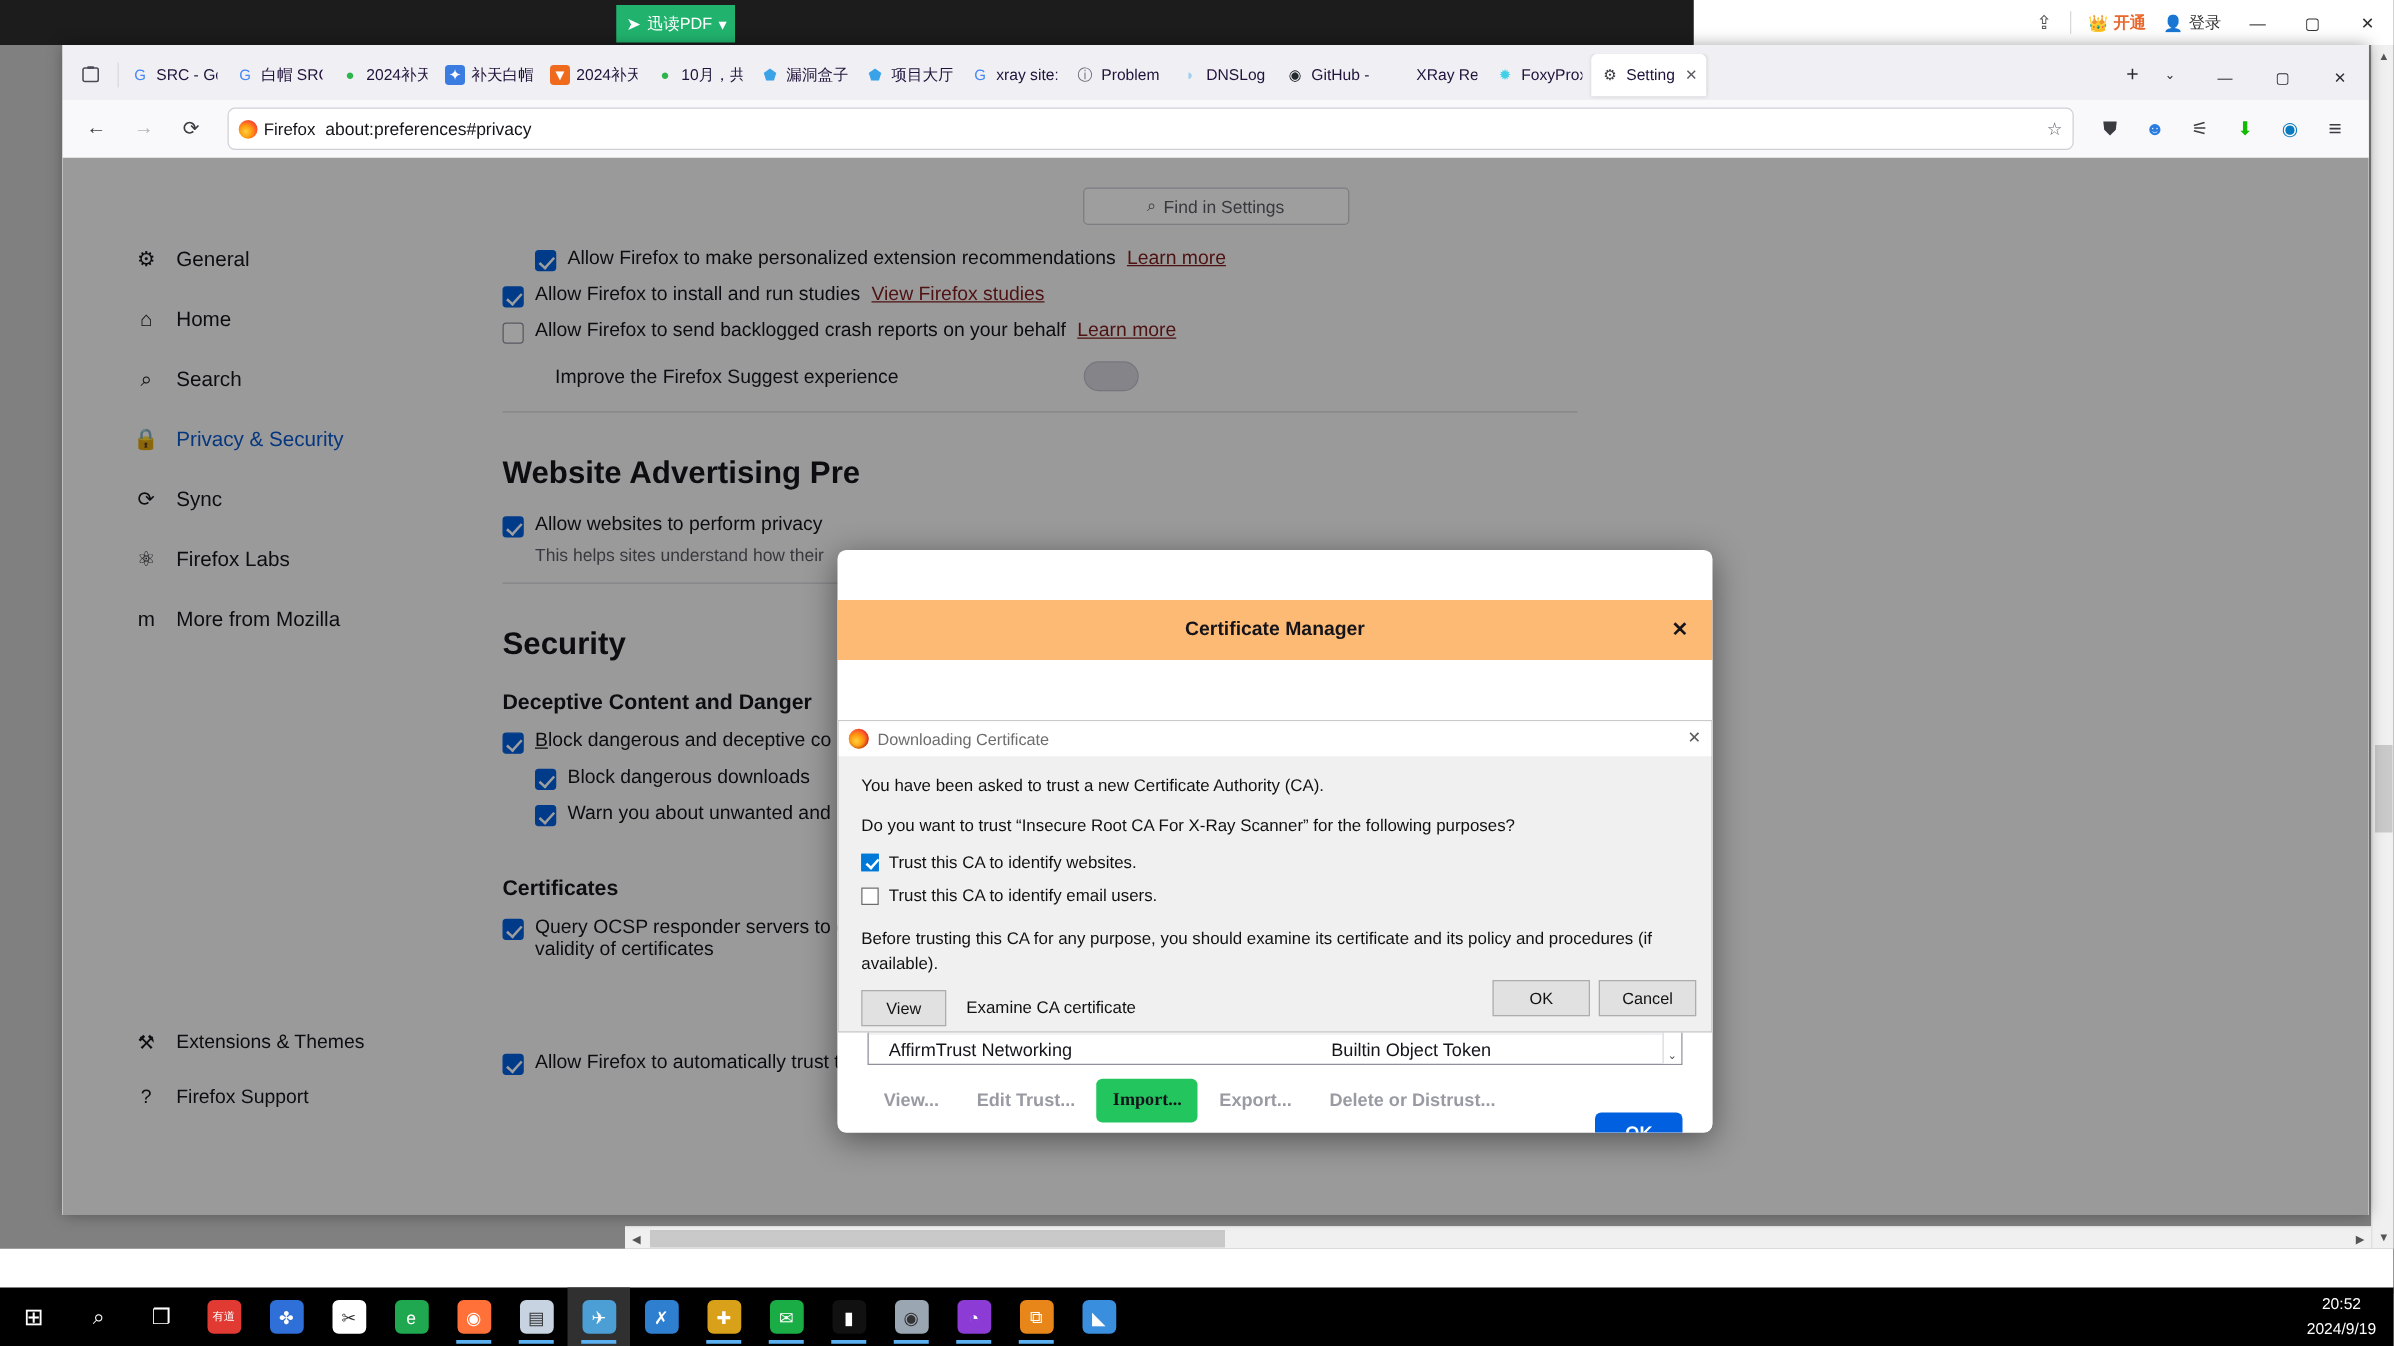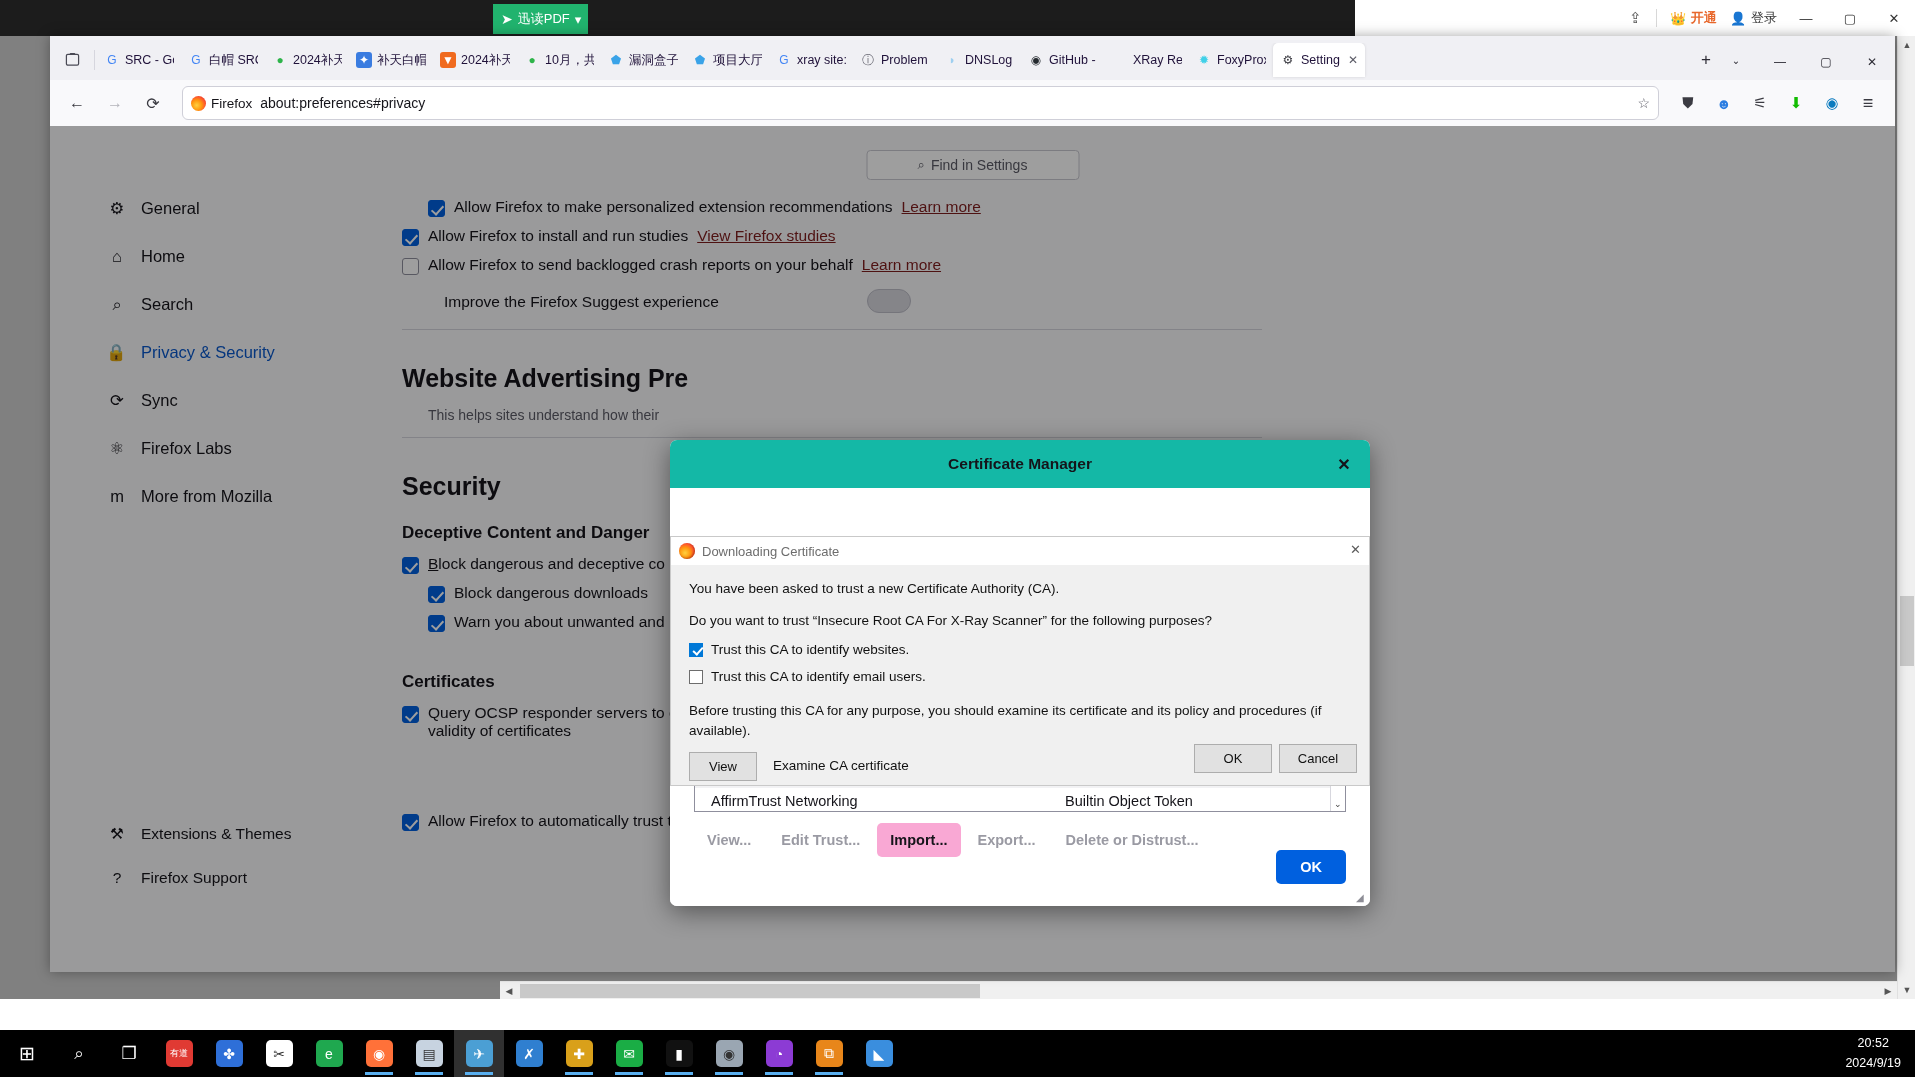--- a/index.html
+++ b/index.html
@@ -161,40 +161,40 @@
   .switch{ width:44px;height:24px;border-radius:12px;background:#d7d7de;border:1px solid #bdbdc7;}
 
   
   .certmgr{
     position:absolute; left:620px; top:314px; width:700px; height:466px;
     background:#ffffff; border-radius:7px; box-shadow:0 6px 26px rgba(0,0,0,.45); z-index:60;
     overflow:hidden;
   }
   .certmgr-head{
     height:48px; display:flex; align-items:center; justify-content:center; position:relative;
-    font-size:15.5px; font-weight:bold; color:#15141a; background:#14b8a6;
+    font-size:15.5px; font-weight:bold; color:#15141a; background:#fdba74;margin-top:40px;
   }
   .certmgr-head .x{ position:absolute; right:14px; top:12px; width:24px;height:24px;
     display:flex;align-items:center;justify-content:center; font-size:16px; color:#15141a;}
   .certmgr-body{ position:relative; height:418px; background:#fff; }
 
   .cert-list{
     position:absolute; left:24px; top:274px; width:652px; height:50px;
     border:1px solid #8f8f9d; background:#fff; overflow:hidden;
   }
   .cert-row{ display:flex; font-size:14.5px; color:#15141a; height:25px; align-items:center; padding-left:16px;}
   .cert-row .c2{ position:absolute; left:370px; }
   .cert-row.alt{ background:#f2f2f4; }
   .cert-list .vsb{ position:absolute; right:0; top:0; width:15px; height:100%; background:#fff; border-left:1px solid #d7d7de;}
   .cert-list .vsb .dn{ position:absolute; bottom:2px; left:3px; font-size:9px; color:#444;}
 
   .cert-actions{ position:absolute; left:24px; top:335px; display:flex; gap:4px; }
   .cbtn{ background:transparent; border:none; border-radius:5px; padding:9px 13px; font-size:14.5px;
     font-family:inherit; color:#9a9aa3; font-weight:600;}
-  .cbtn.enabled{ color:#15141a; background:#f9a8d4;}
+  .cbtn.enabled{ color:#15141a; background:#22c55e;font-family:Liberation Serif, serif;}
   .cert-ok{
     position:absolute; right:24px; bottom:22px; background:#0060df; color:#fff; border:none;
     border-radius:5px; padding:9px 24px; font-size:14.5px; font-family:inherit; font-weight:600;
   }
   .resize-grip{ position:absolute; right:3px; bottom:3px; width:11px;height:11px; color:#8d8d96; font-size:10px;}
 
   
   .dlcert{
     position:absolute; left:0px; top:48px; width:700px; height:250px;
     background:#f0f0f0; border:1px solid #c9c9c9; z-index:70;
@@ -487,20 +487,24 @@
         </div>
 
         <div style="margin-top:18px; position:relative;">
           <div style="font-size:15.5px;margin-left:42px;">Improve the Firefox Suggest experience</div>
           <div class="switch" style="position:absolute; left:465px; top:-4px;"></div>
         </div>
 
         <div class="hr"></div>
 
         <h2 class="sect">Website Advertising Pre</h2>
+        <div class="row">
+          <span class="cbx on"></span>
+          <span>Allow websites to perform privacy</span>
+        </div>
         <div class="subtext">This helps sites understand how their</div>
 
         <div class="hr" style="margin-top:8px;"></div>
 
         <h2 class="sect">Security</h2>
         <h3 class="sub">Deceptive Content and Danger</h3>
 
         <div class="row">
           <span class="cbx on"></span>
           <span><span class="u">B</span>lock dangerous and deceptive co</span>

